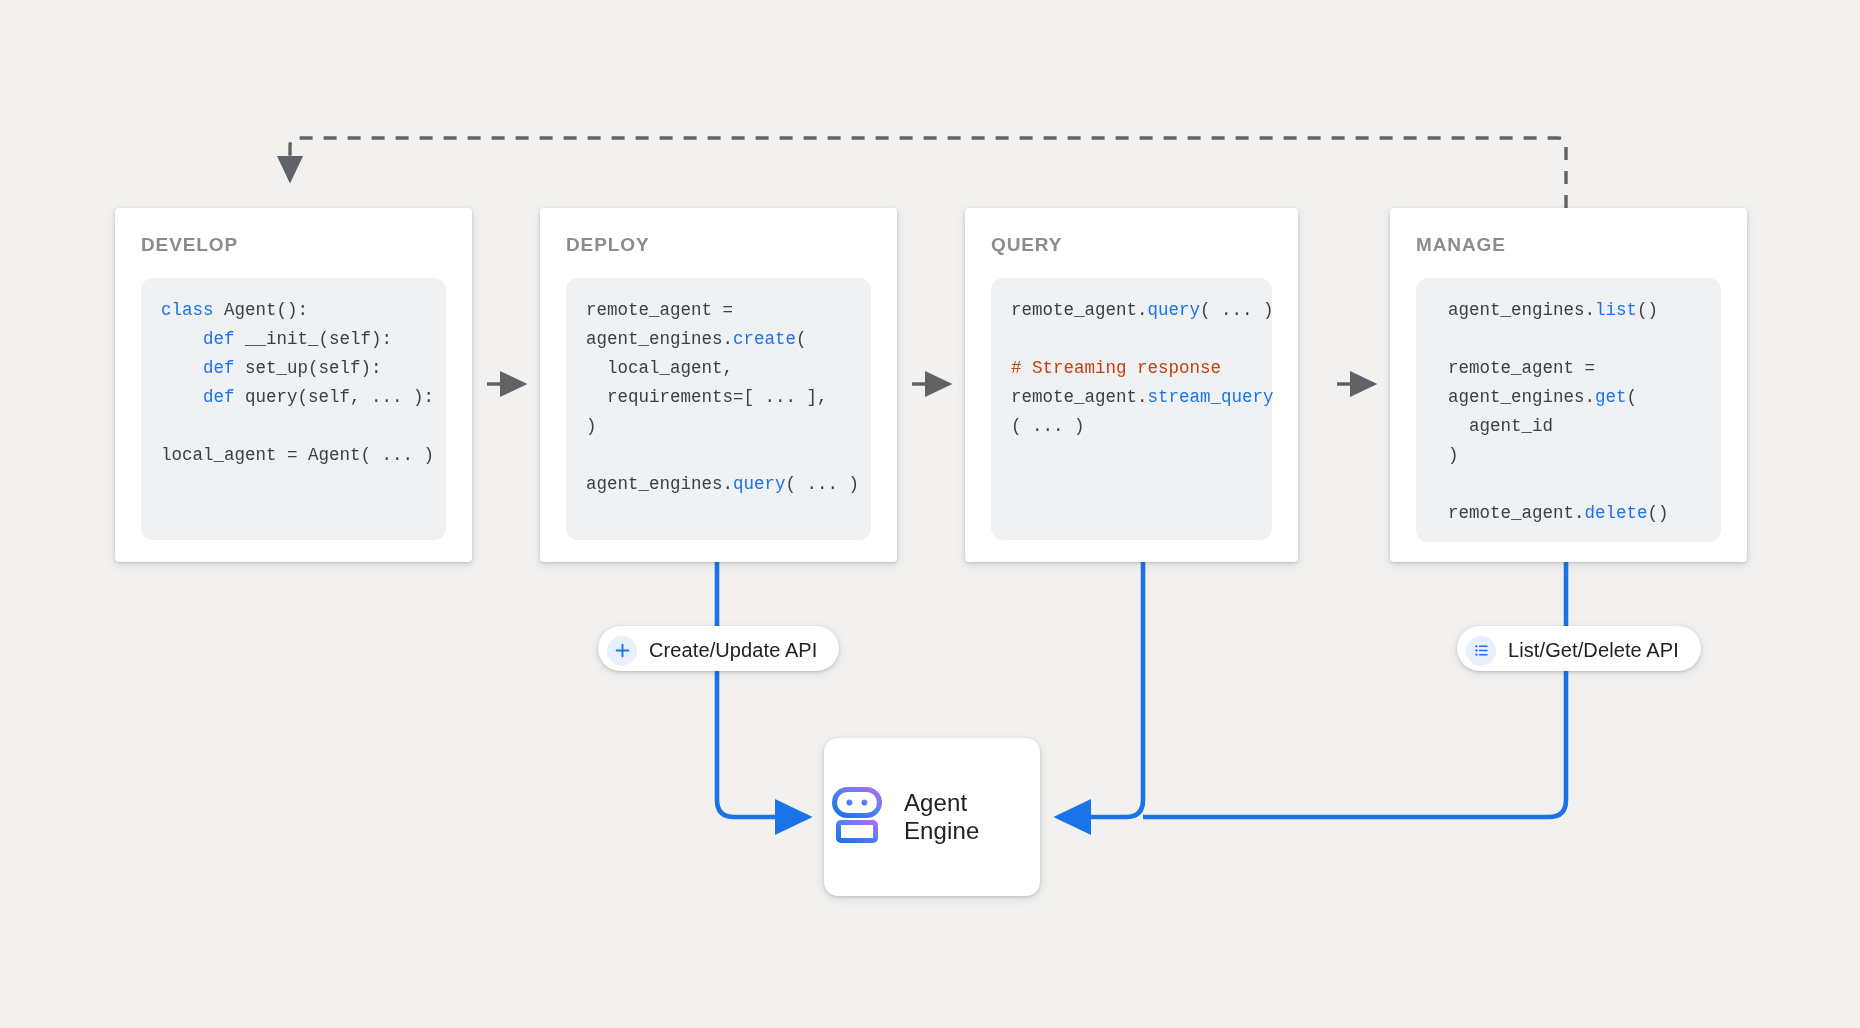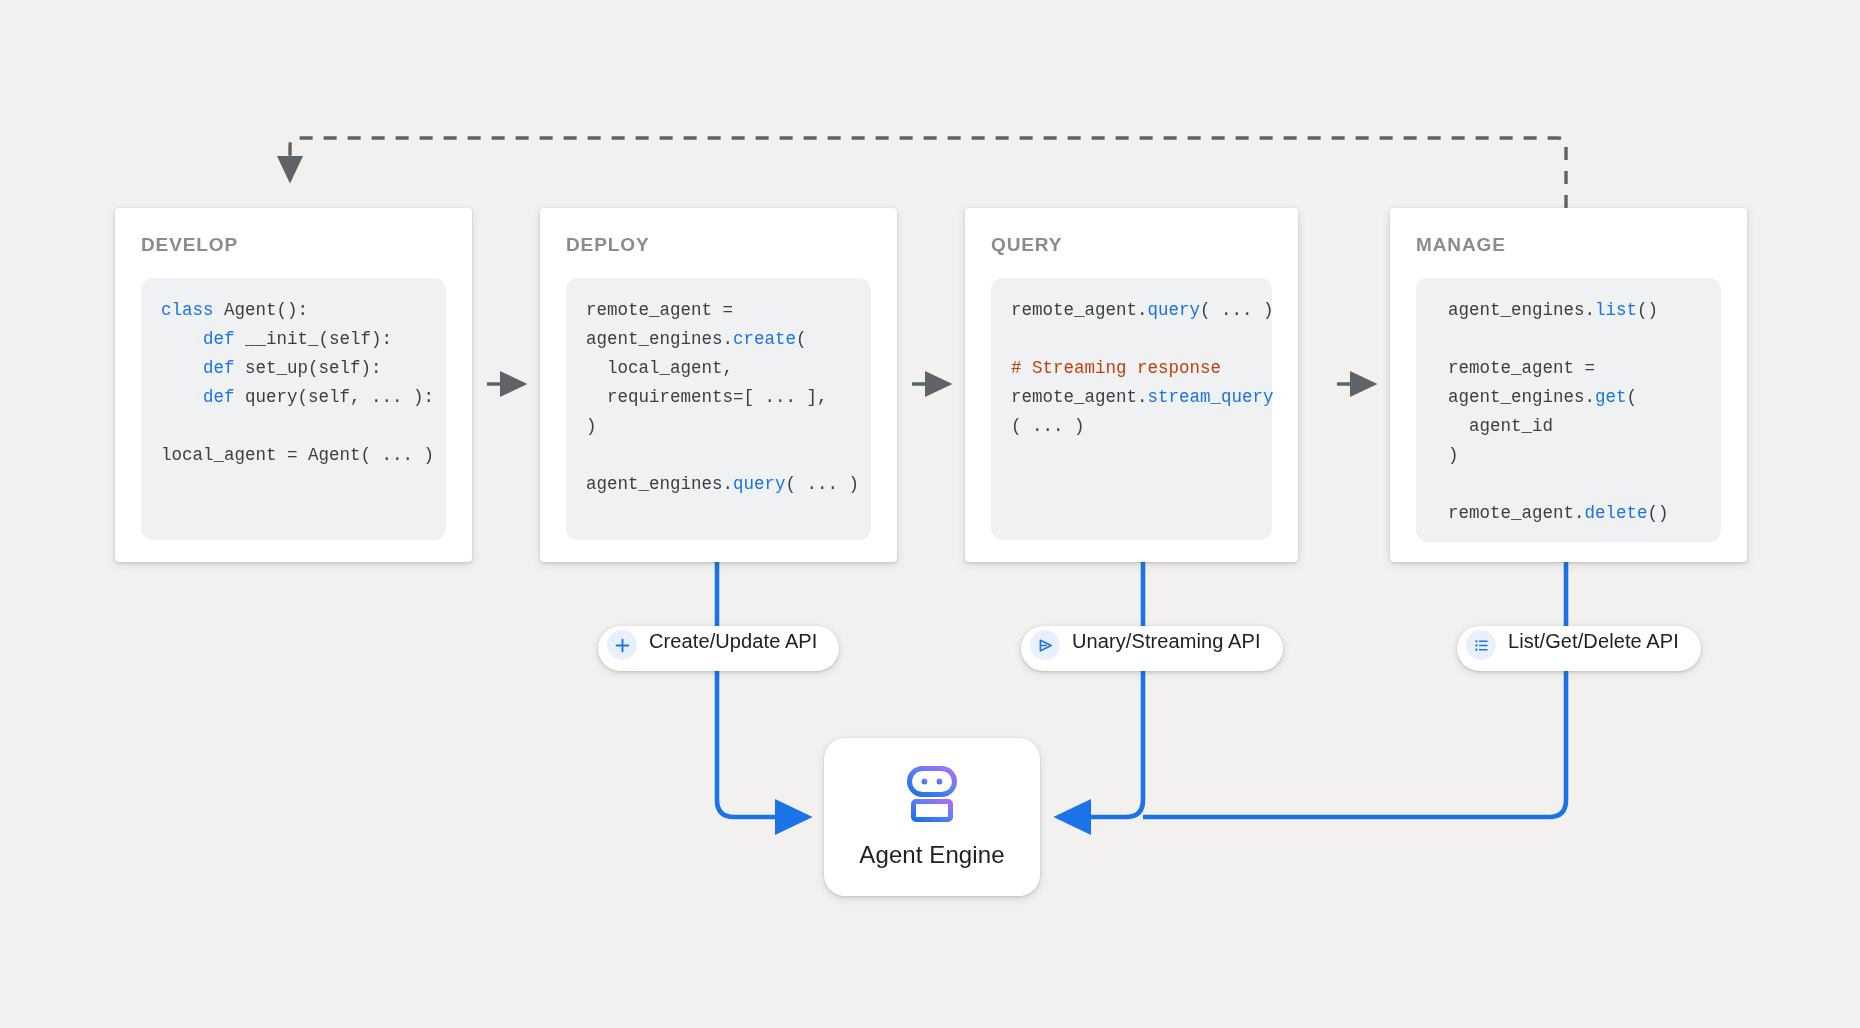--- a/index.html
+++ b/index.html
@@ -53,21 +53,21 @@
 
   #card-develop .code { height: 262px; }
   #card-deploy  .code { height: 262px; }
   #card-query   .code { height: 262px; }
   #card-manage  .code { height: 264px; padding-left: 32px; }
 
   
   .pill {
     position: absolute;
     display: flex;
-    align-items: flex-start;
+    align-items: center;
     gap: 12px;
     height: 45px;
     padding: 4px 22px 0 9px;
     background: #ffffff;
     border-radius: 999px;
     box-shadow: 0 1px 3px rgba(60,64,67,.22), 0 2px 8px rgba(60,64,67,.13);
     z-index: 5;
     white-space: nowrap;
   }
   .pill-label { font-size: 20px; color: #202124; letter-spacing: .1px; }
@@ -81,25 +81,25 @@
   #pill-create { left: 598px; top: 626px; }
   #pill-unary  { left: 1021px; top: 626px; }
   #pill-list   { left: 1457px; top: 626px; }
 
   
   #agent-engine {
     position: absolute;
     left: 824px; top: 738px;
     width: 216px; height: 158px;
     background: #ffffff;
-    border-radius: 21px;
+    border-radius: 14px;
     box-shadow: 0 1px 3px rgba(60,64,67,.22), 0 3px 10px rgba(60,64,67,.12);
     z-index: 5;
     display: flex;
-    flex-direction: column;
+    flex-direction: row;
     align-items: center;
     justify-content: center;
     gap: 14px;
   }
   #agent-engine .ae-label {
     font-size: 24px;
     color: #202124;
     letter-spacing: .1px;
   }
 </style>
@@ -180,29 +180,20 @@
 
   <div class="pill" id="pill-create">
     <span class="pill-badge">
       <svg width="17" height="17" viewBox="0 0 17 17" aria-hidden="true">
         <path d="M8.5 2.6 V14.4 M2.6 8.5 H14.4" stroke="#1a73e8" stroke-width="1.9" stroke-linecap="round"></path>
       </svg>
     </span>
     <span class="pill-label">Create/Update API</span>
   </div>
 
-  <div class="pill" id="pill-unary">
-    <span class="pill-badge">
-      <svg width="17" height="17" viewBox="0 0 17 17" aria-hidden="true">
-        <path d="M3.4 3.2 L14.2 8.5 L3.4 13.8 Z" fill="none" stroke="#1a73e8" stroke-width="1.6" stroke-linejoin="round"></path>
-        <path d="M3.4 8.5 H9.2" stroke="#1a73e8" stroke-width="1.6" stroke-linecap="round"></path>
-      </svg>
-    </span>
-    <span class="pill-label">Unary/Streaming API</span>
-  </div>
 
   <div class="pill" id="pill-list">
     <span class="pill-badge">
       <svg width="17" height="17" viewBox="0 0 17 17" aria-hidden="true">
         <g fill="#1a73e8">
           <circle cx="3.4" cy="4.3" r="1.15"></circle>
           <circle cx="3.4" cy="8.5" r="1.15"></circle>
           <circle cx="3.4" cy="12.7" r="1.15"></circle>
         </g>
         <g stroke="#1a73e8" stroke-width="1.5" stroke-linecap="round">

